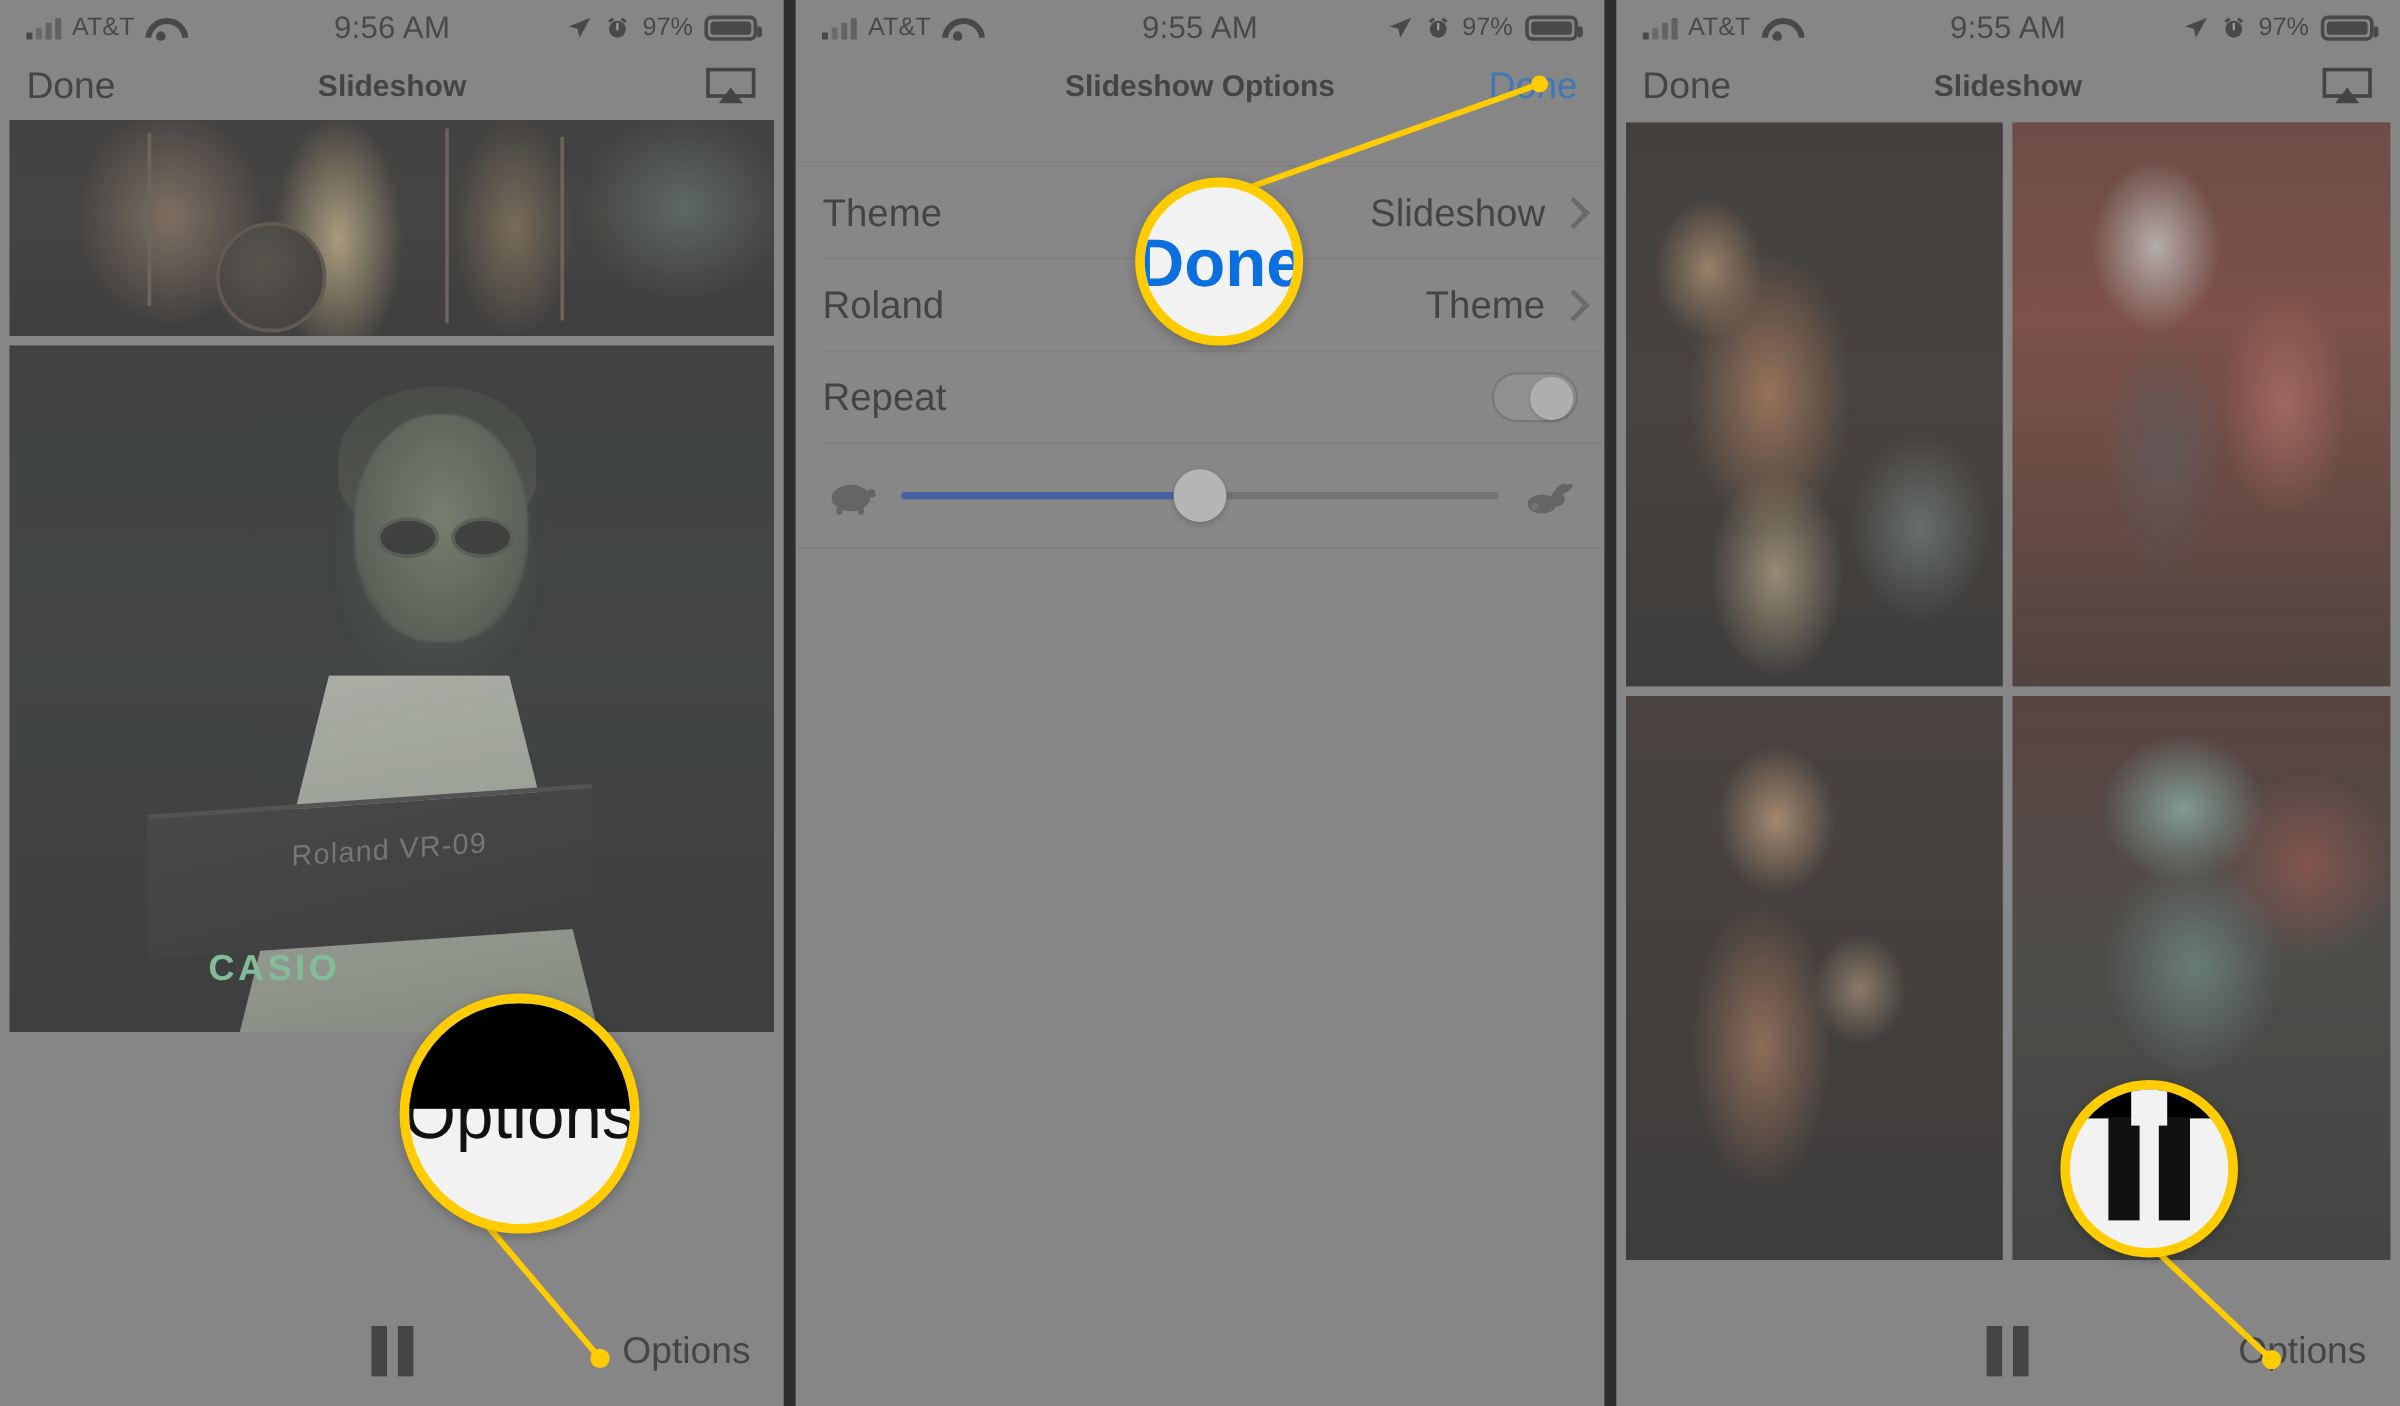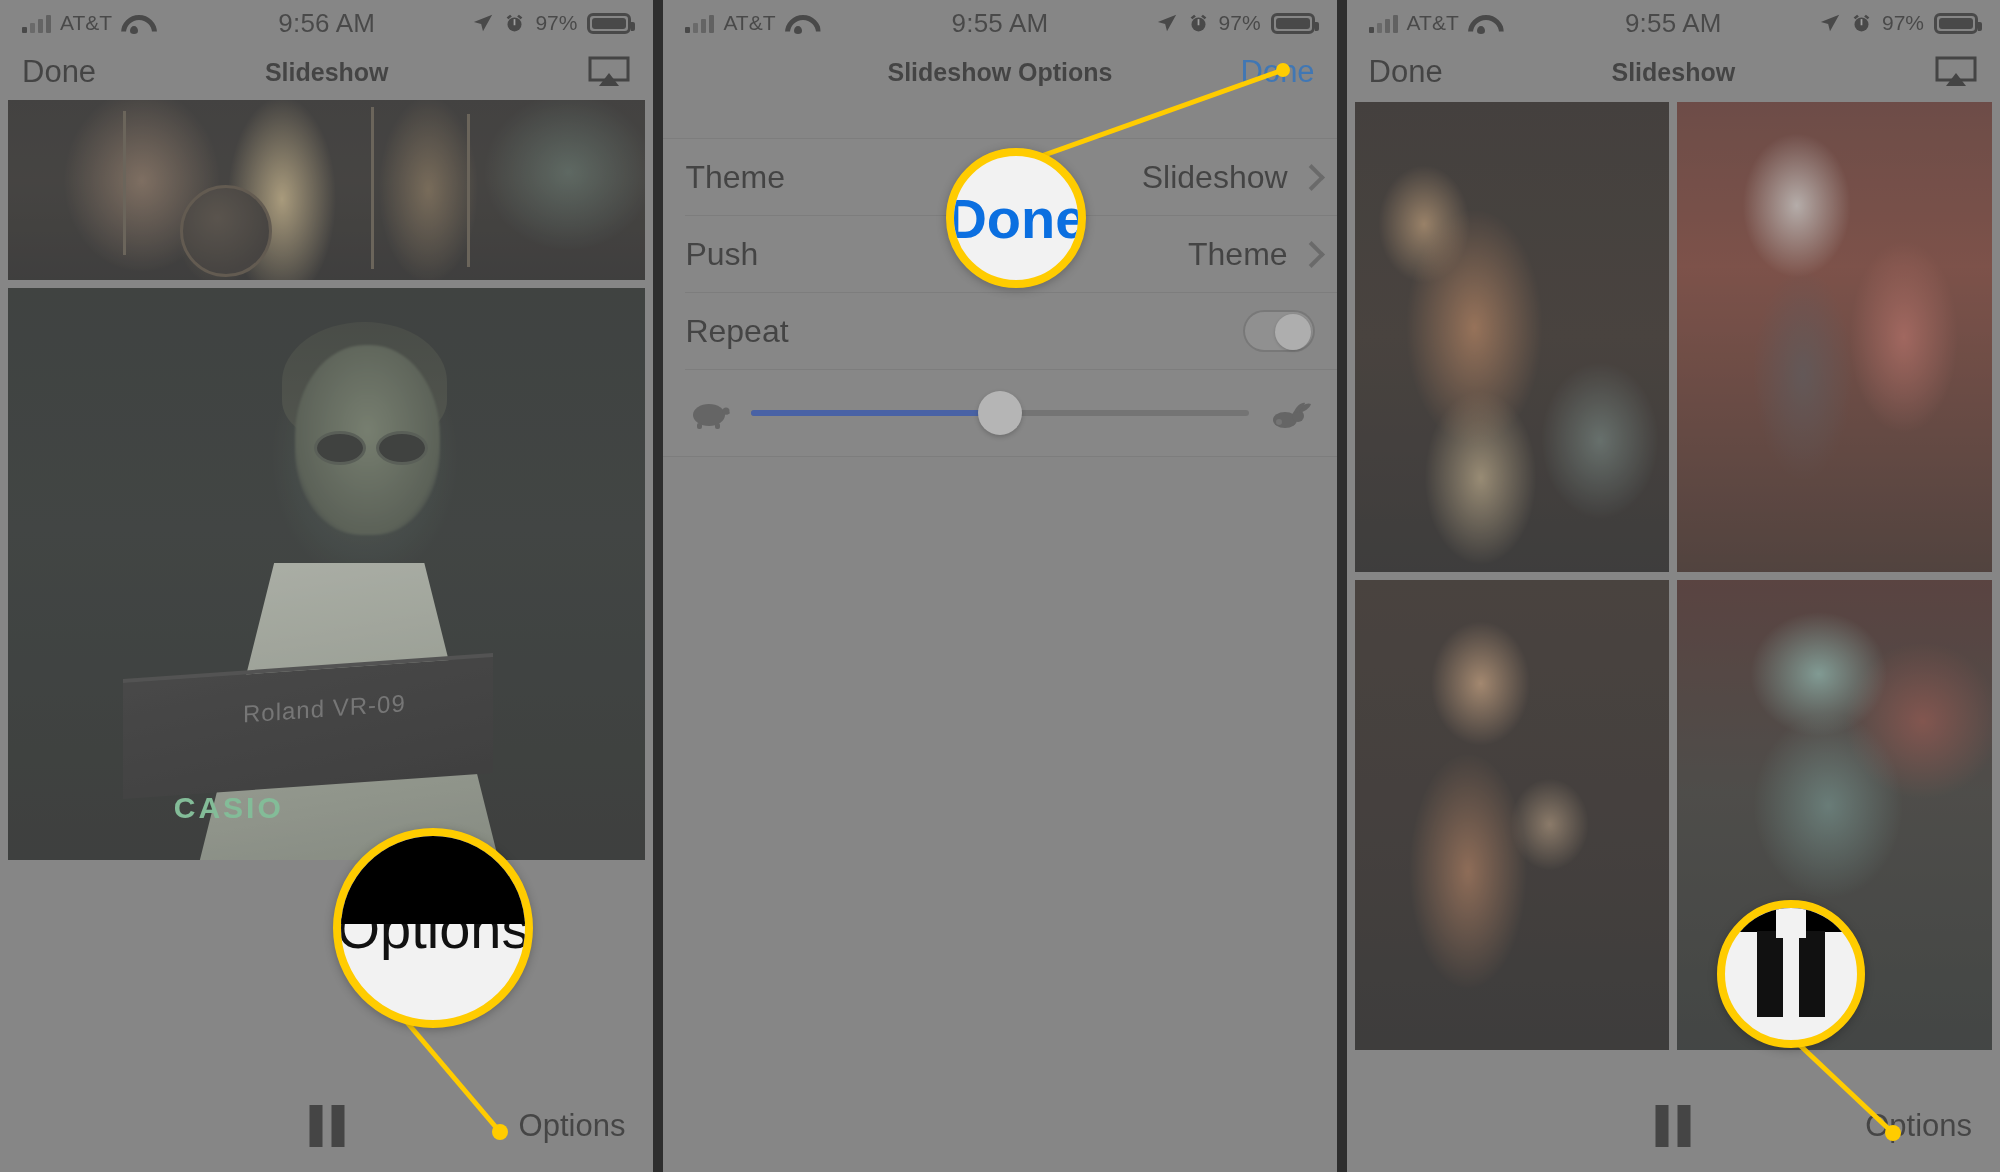--- a/index.html
+++ b/index.html
@@ -314,21 +314,21 @@
 
     <div class="list">
       <div class="row">
         <span class="label">Theme</span>
         <span class="value">Slideshow</span>
         <span class="chev"></span>
       </div>
       <div class="sep"></div>
 
       <div class="row">
-        <span class="label">Push</span>
+        <span class="label">Roland</span>
         <span class="value">Theme</span>
         <span class="chev"></span>
       </div>
       <div class="sep"></div>
 
       <div class="row">
         <span class="label">Repeat</span>
         <span class="toggle">
             <b></b>
           </span>

